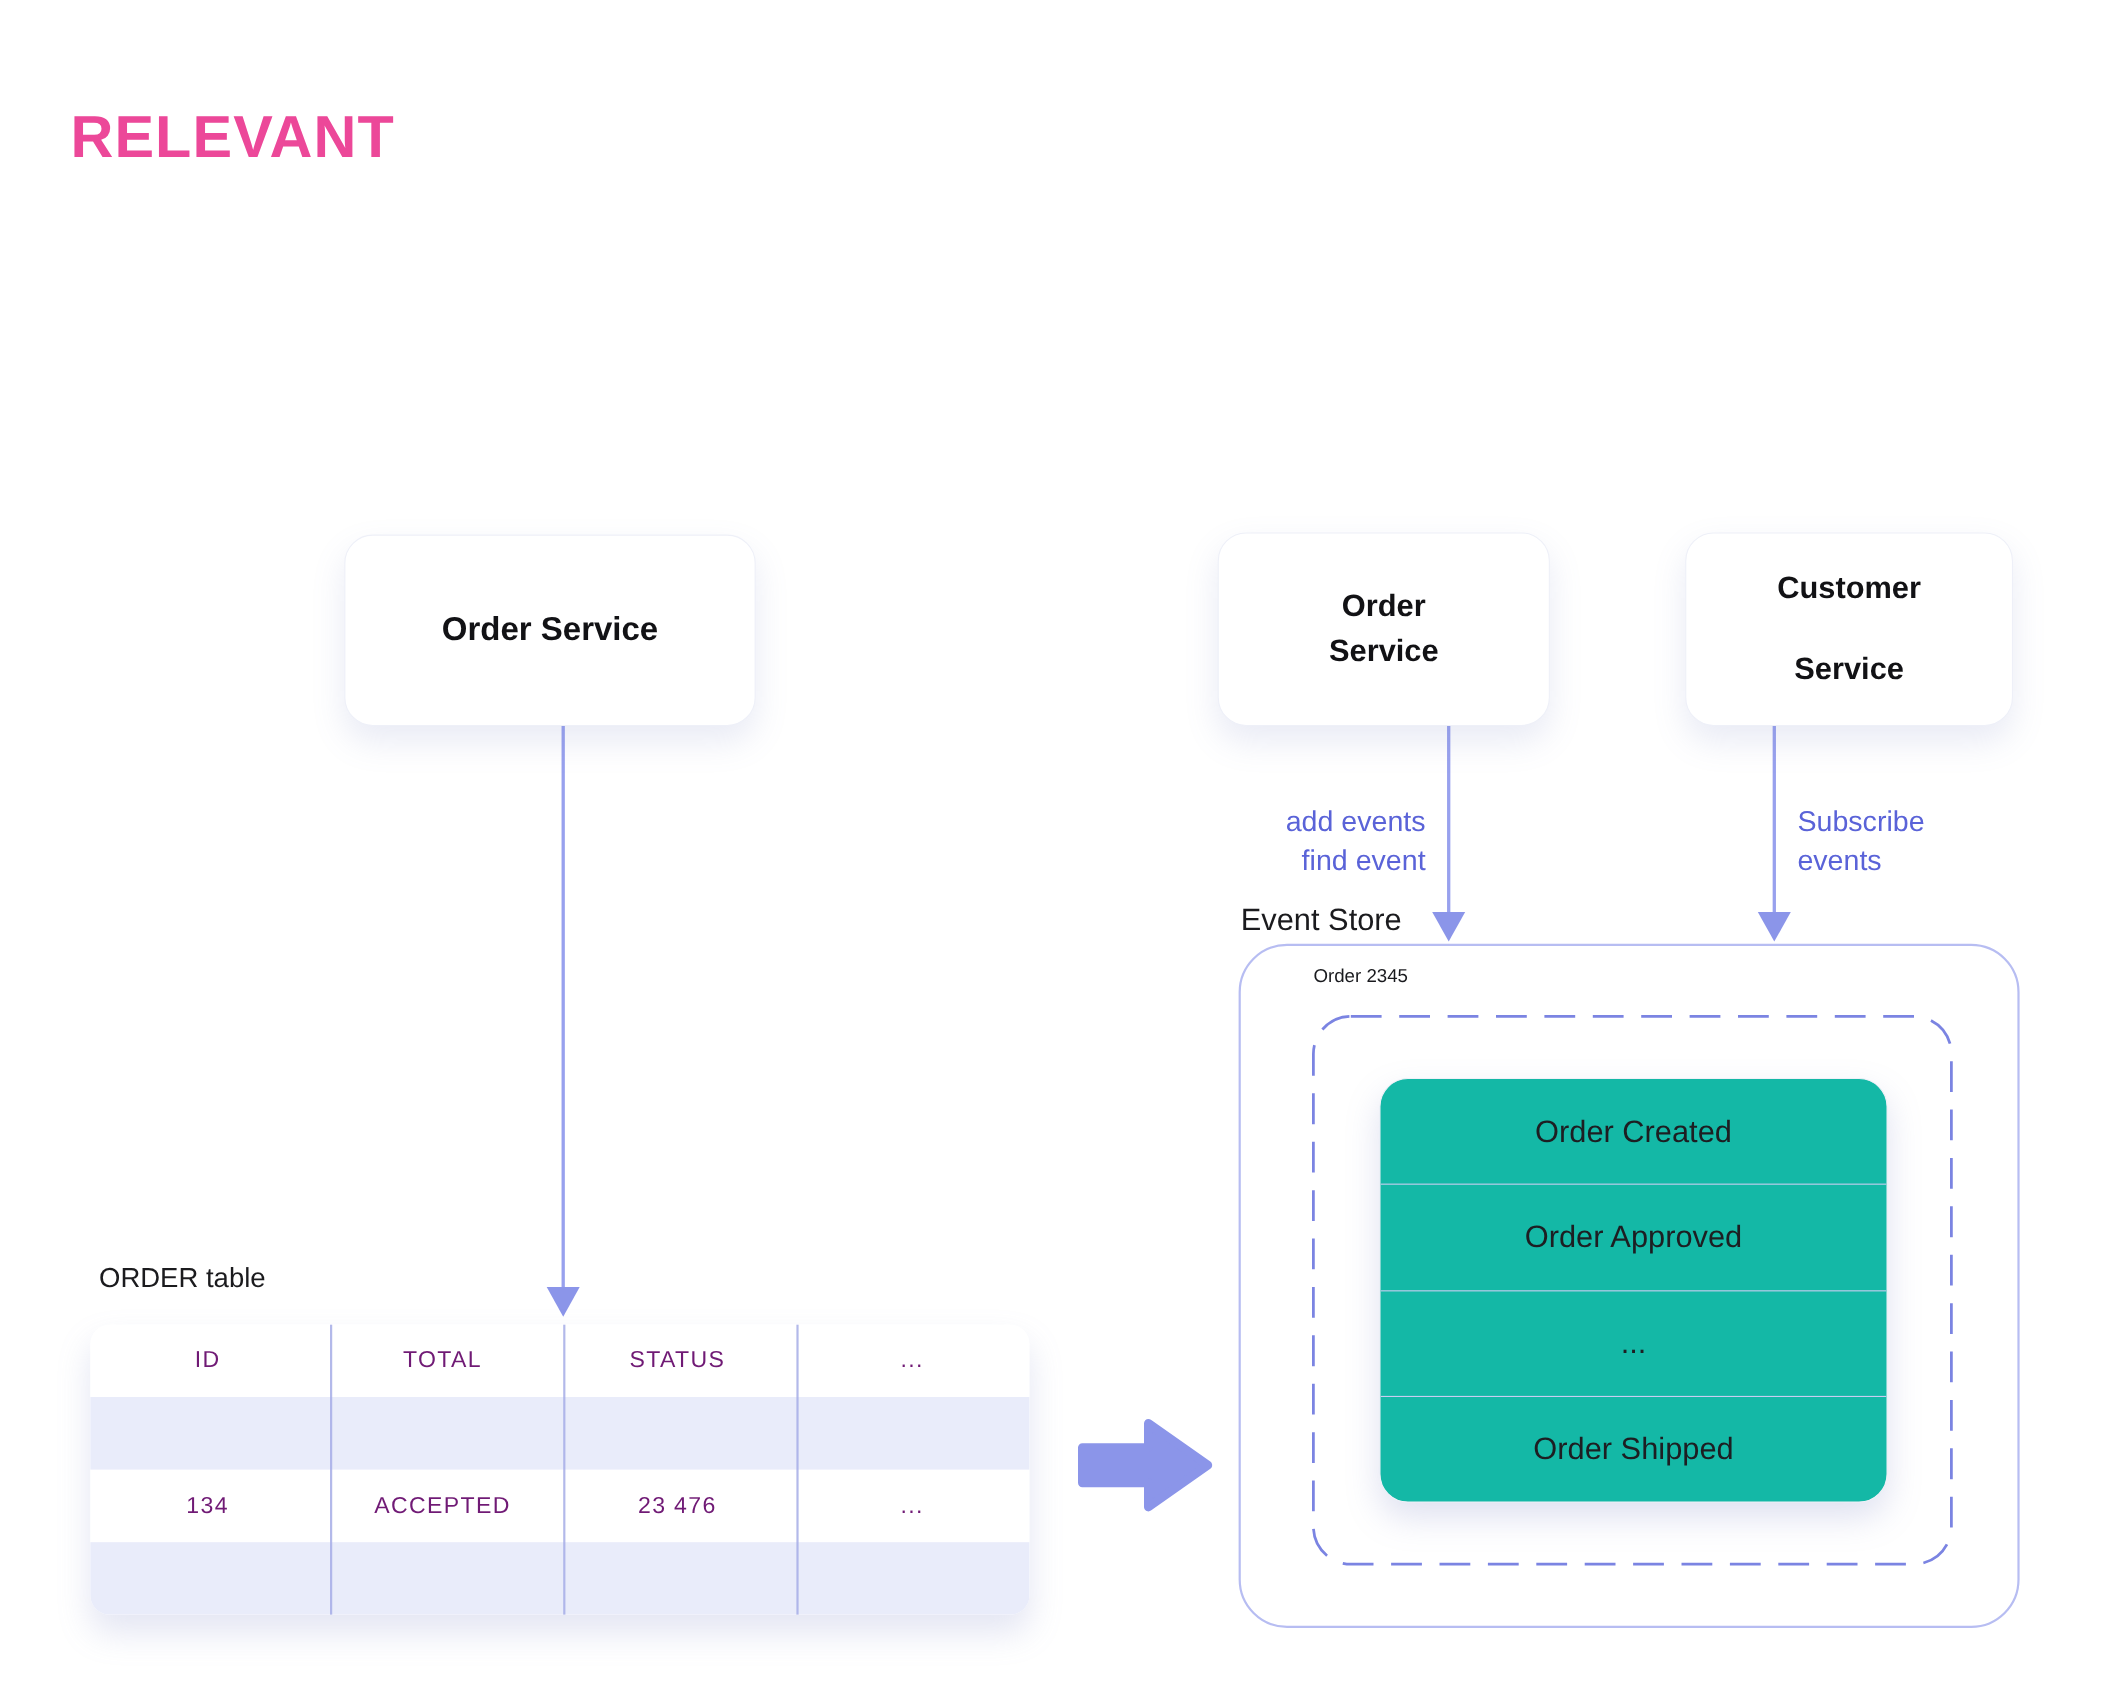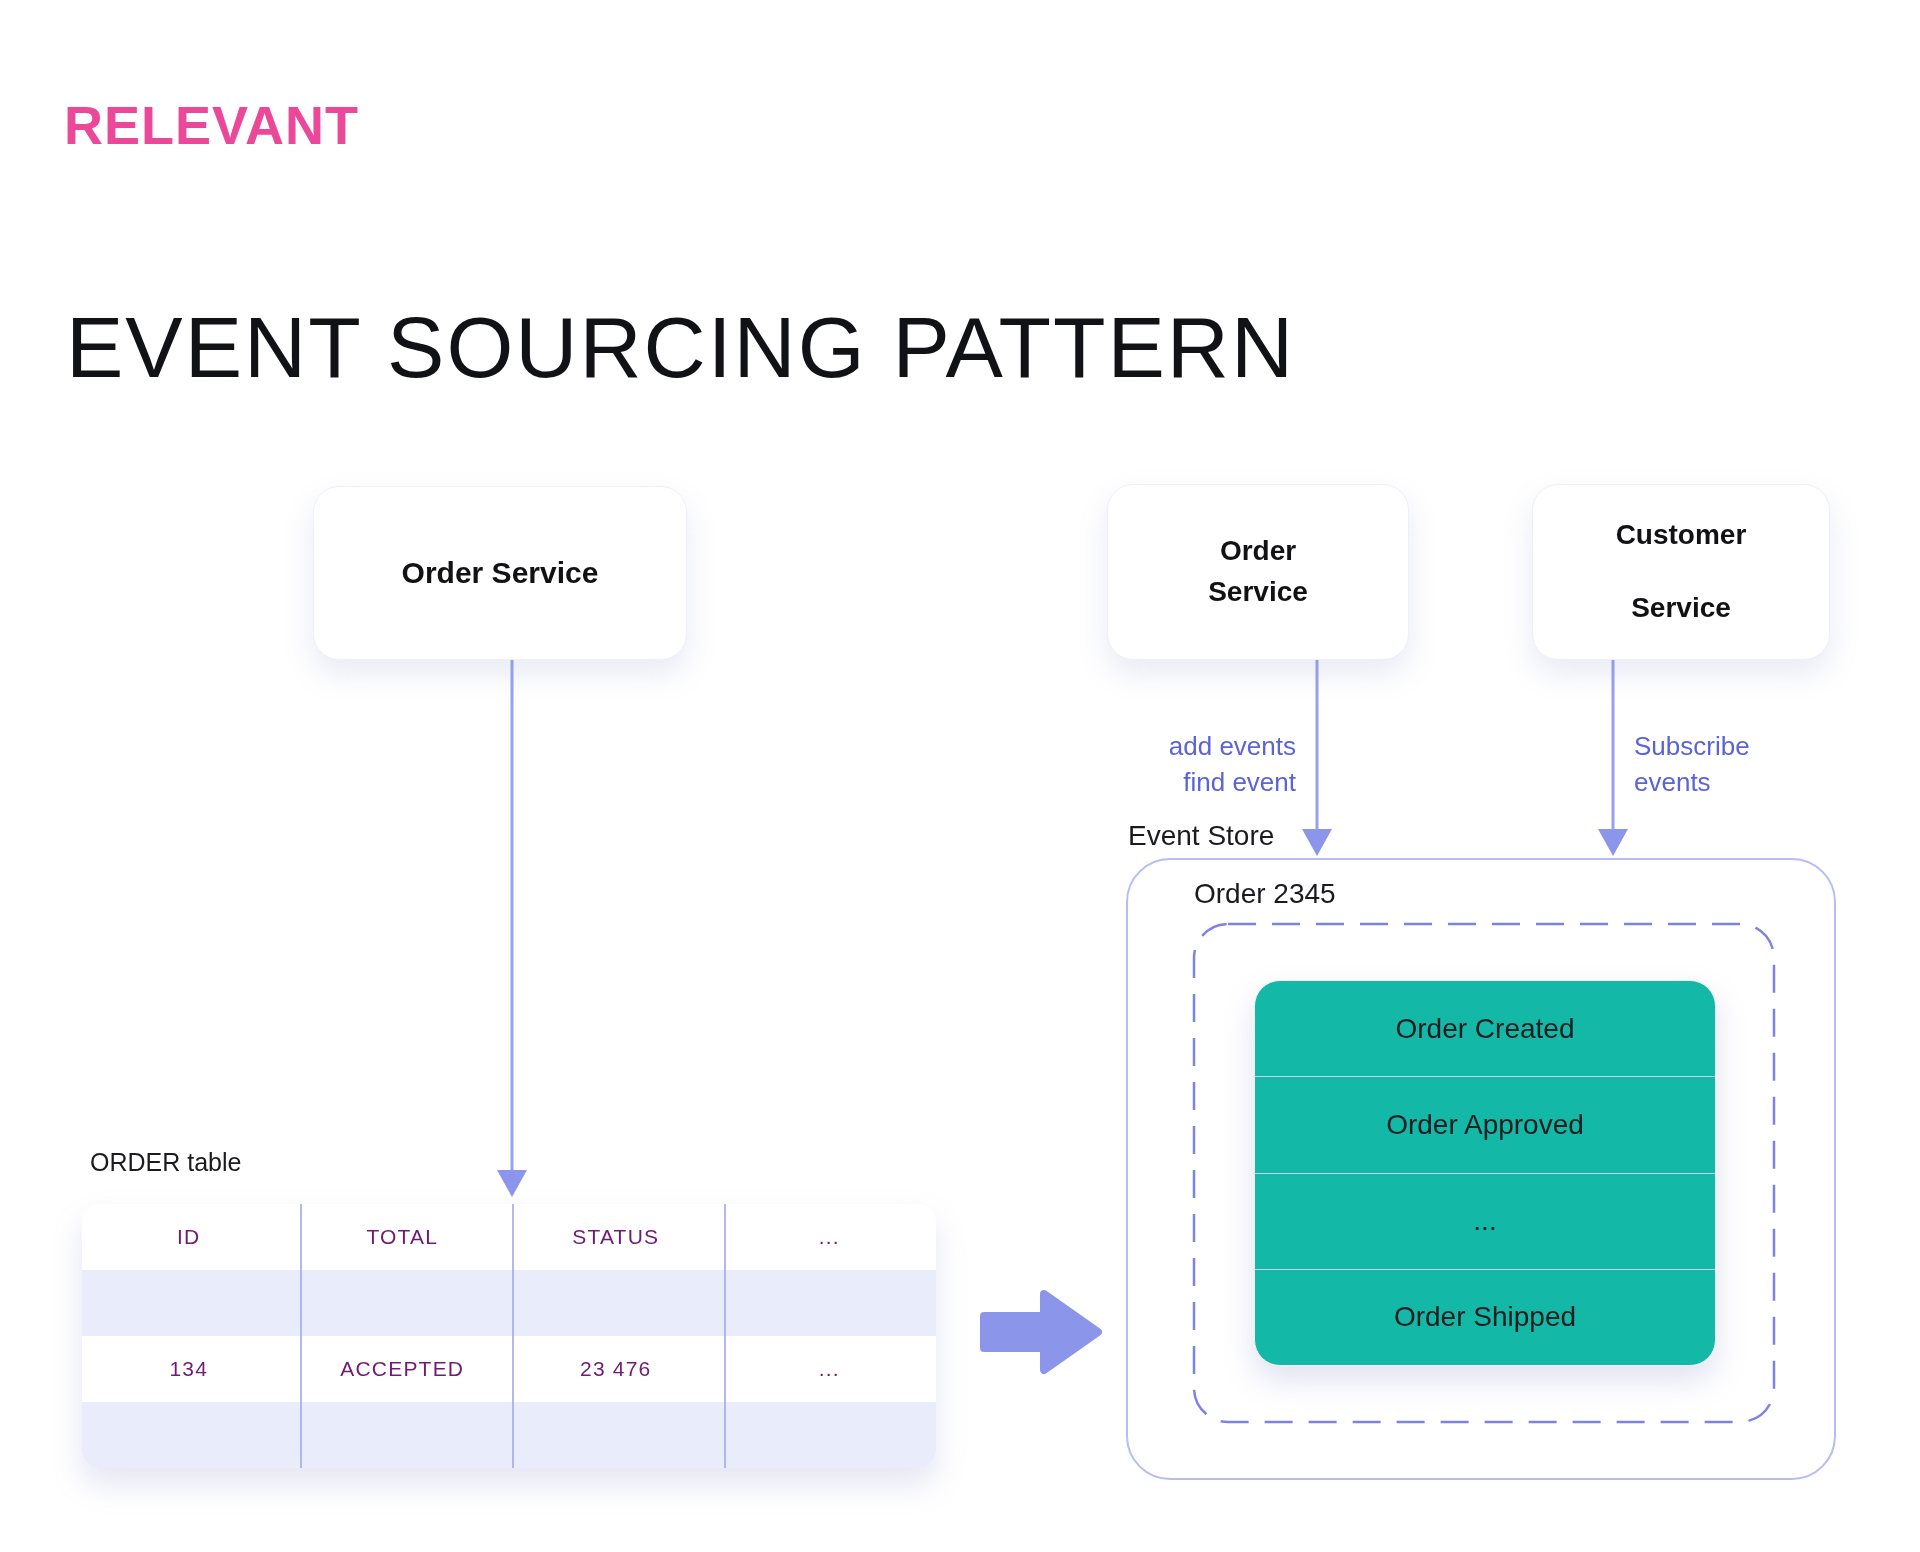--- a/index.html
+++ b/index.html
@@ -45,41 +45,40 @@
     flex:1;display:flex;align-items:center;justify-content:center;
     font-size:21px;color:#701a75;letter-spacing:1.2px;
   }
   .v-sep{position:absolute;top:0;bottom:0;width:1.5px;background:#a6ade6;opacity:.85;}
   .v-sep.s1{left:218px;} .v-sep.s2{left:430px;} .v-sep.s3{left:642px;}
   
   .event-store{
     left:1126px;top:858px;width:710px;height:622px;background:#ffffff;
     border:2px solid #b7bdf2;border-radius:44px;box-sizing:border-box;
   }
-  .order-group-label{position:absolute;left:66px;top:18px;font-size:28px;color:#191a1e;}
+  .order-group-label{position:absolute;left:66px;top:18px;font-size:17px;color:#191a1e;}
   .dashed-svg{position:absolute;left:64px;top:62px;}
   .event-card{
     position:absolute;left:126px;top:120px;width:460px;height:384px;
     background:#14b8a6;border:1px solid #f0f1f8;border-radius:26px;
     box-shadow:0 14px 30px rgba(130,140,200,0.25);
     display:flex;flex-direction:column;overflow:hidden;
   }
   .event-row{
     flex:1;display:flex;align-items:center;justify-content:center;
     font-size:28px;color:#1d1e22;
   }
   .event-row + .event-row{border-top:1px solid #c9cdf1;}
 </style>
 </head>
 <body>
 
 <div class="canvas">
 
   <div class="abs logo">RELEVANT</div>
-  <h1 class="abs title">EVENT SOURCING PATTERN</h1>
 
   <svg class="abs overlay" width="1920" height="1552" viewBox="0 0 1920 1552">
     <g>
       <line class="conn" x1="512" y1="658" x2="512" y2="1170"></line>
       <polygon class="head" points="512,1197 497,1170 527,1170"></polygon>
     </g>
     <g>
       <line class="conn" x1="1317" y1="659" x2="1317" y2="830"></line>
       <polygon class="head" points="1317,856 1302,829 1332,829"></polygon>
     </g>

